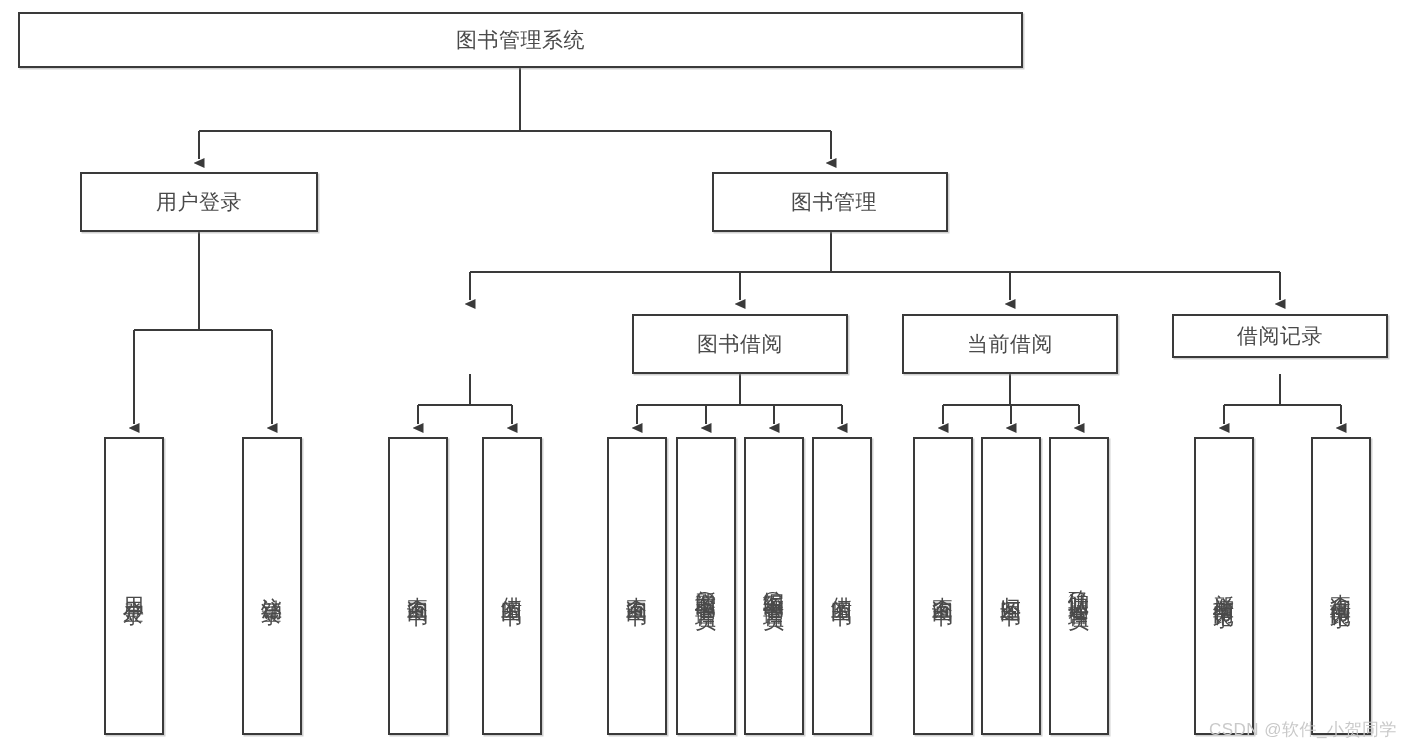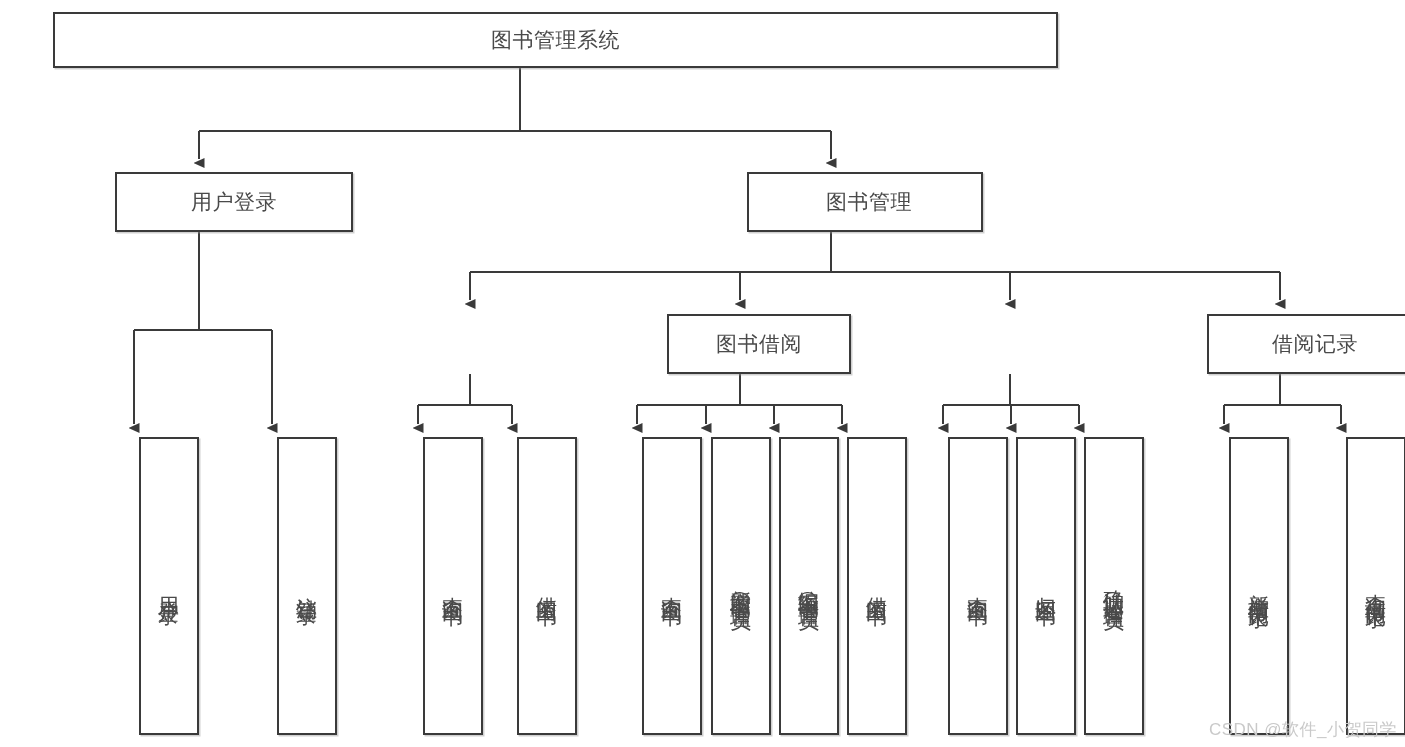--- a/index.html
+++ b/index.html
@@ -27,21 +27,20 @@
   }
   .node {
     position: absolute;
     box-sizing: border-box;
     border: 2.5px solid #3a3a3a;
     background: #ffffff;
     display: flex;
     align-items: center;
     justify-content: center;
     box-shadow: 1.5px 1.5px 0 rgba(150,150,150,0.45);
-    margin-left: 35px;
   }
   .node .label {
     color: #4a4a4a;
     font-size: 21px;
     line-height: 1.18;
     letter-spacing: 0.5px;
     text-align: center;
     white-space: pre;
   }
   .node.vertical .label {
@@ -121,24 +120,27 @@
     <span class="label">图书管理系统</span>
   </div>
 
   <div class="node" style="left:80px; top:172px; width:238px; height:60px;">
     <span class="label">用户登录</span>
   </div>
   <div class="node" style="left:712px; top:172px; width:236px; height:60px;padding-left:8px;">
     <span class="label">图书管理</span>
   </div>
 
-  <div class="node" style="left:632px; top:314px; width:184px; height:60px;">
+  <div class="node" style="left:632px; top:314px; width:216px; height:60px;">
     <span class="label">图书借阅</span>
   </div>
-  <div class="node" style="left:1172px; top:314px; width:216px; height:60px;">
+  <div class="node" style="left:902px; top:314px; width:216px; height:60px;">
+    <span class="label">当前借阅</span>
+  </div>
+  <div class="node" style="left:1172px; top:314px; width:216px; height:44px;">
     <span class="label">借阅记录</span>
   </div>
 
   <div class="node vertical" style="left:104px; top:437px; width:60px; height:298px;">
     <span class="label">用户登录</span>
   </div>
   <div class="node vertical" style="left:242px; top:437px; width:60px; height:298px;">
     <span class="label">注销登录</span>
   </div>
 

